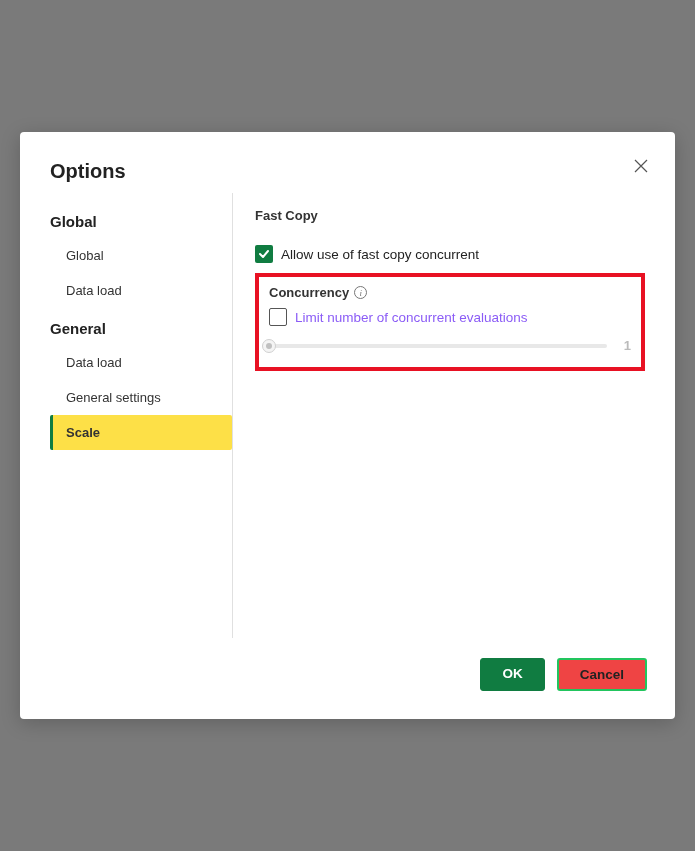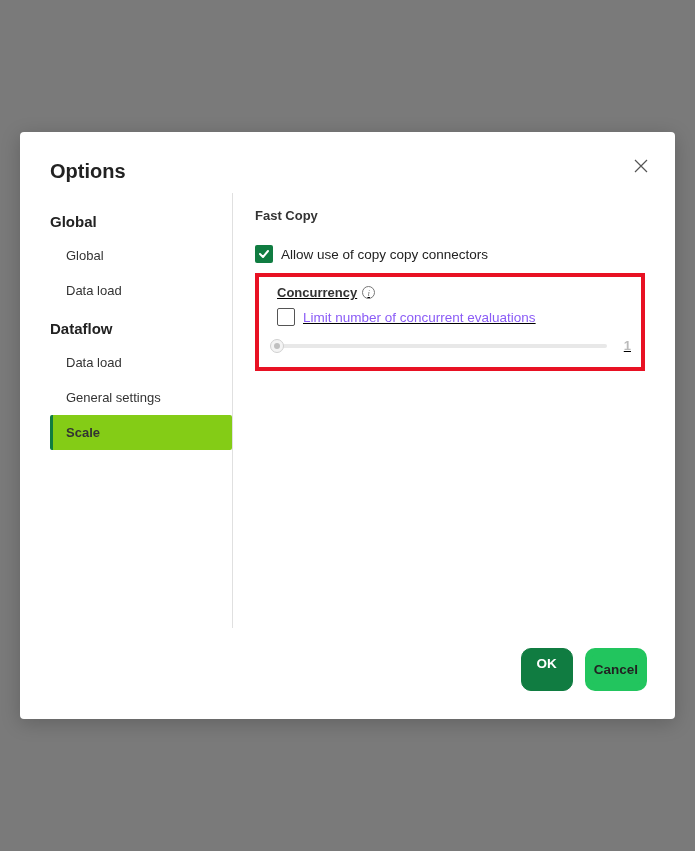--- a/index.html
+++ b/index.html
@@ -62,21 +62,21 @@
       margin-bottom: 8px;
     }
     .sidebar-item {
       font-size: 13px;
       color: #333;
       padding: 10px 10px 10px 16px;
       cursor: pointer;
       border-radius: 2px;
     }
     .sidebar-item.active {
-      background: #84cc16;
+      background: #fde047;
       font-weight: 600;
       border-left: 3px solid #107c41;
       padding-left: 13px;
     }
     .content {
       flex: 1;
       padding: 15px 0 0 22px;
     }
     .section-title {
       font-size: 13px;
@@ -105,23 +105,22 @@
     .checkbox.unchecked {
       border: 1.5px solid #555;
       background: #fff;
     }
     .checkbox-label {
       font-size: 13.5px;
       color: #222;
     }
     .highlight-box {
       border: 4px solid #e81123;
-      padding: 8px 10px 14px 18px;
+      padding: 8px 10px 14px 10px;
       margin-top: 4px;
-      text-decoration: underline;
     }
     .section-title-row {
       display: flex;
       align-items: center;
       gap: 5px;
       margin-bottom: 8px;
     }
     .info-icon {
       width: 13px;
       height: 13px;
@@ -179,35 +178,35 @@
     }
     .dialog-footer {
       display: flex;
       justify-content: flex-end;
       gap: 12px;
       padding: 20px 28px 28px 28px;
     }
     .btn {
       font-size: 13.5px;
       font-weight: 600;
-      padding: 7px 2px;
-      border-radius: 10px;
+      padding: 7px 21px;
+      border-radius: 3px;
       cursor: pointer;
       min-width: 52px;
       text-align: center;
     }
     .btn-primary {
       background: #107c41;
       color: #fff;
       border: 1px solid #107c41;
     }
     .btn-secondary {
-      background: #22c55e;
-      color: #222;
-      border: 7px solid #22c55e;
+      background: #ef4444;
+      color: #222;
+      border: 2px solid #22c55e;
     }
     .checkbox-label.disabled {
       color: #8b5cf6;
     }
   </style>
 </head>
 <body>
 
 <div class="dialog">
   <div class="dialog-header">
@@ -218,35 +217,35 @@
         </svg>
     </div>
   </div>
 
   <div class="dialog-body">
     <div class="sidebar">
       <div class="sidebar-section-title">Global</div>
       <div class="sidebar-item">Global</div>
       <div class="sidebar-item">Data load</div>
 
-      <div class="sidebar-section-title">Dataflow</div>
+      <div class="sidebar-section-title">General</div>
       <div class="sidebar-item">Data load</div>
       <div class="sidebar-item">General settings</div>
       <div class="sidebar-item active">Scale</div>
     </div>
 
     <div class="content">
       <div class="section-title">Fast Copy</div>
       <div class="checkbox-row">
         <div class="checkbox checked">
           <svg width="12" height="12" viewBox="0 0 12 12">
               <path d="M2 6 L5 9 L10 3" stroke="#fff" stroke-width="2" fill="none" stroke-linecap="round" stroke-linejoin="round"></path>
             </svg>
         </div>
-        <span class="checkbox-label">Allow use of copy copy connectors</span>
+        <span class="checkbox-label">Allow use of fast copy concurrent</span>
       </div>
 
       <div class="highlight-box">
         <div class="section-title-row">
           <span class="section-title" style="margin-bottom:0">Concurrency</span>
           <span class="info-icon">i</span>
         </div>
         <div class="checkbox-row">
           <div class="checkbox unchecked"></div>
           <span class="checkbox-label disabled">Limit number of concurrent evaluations</span>

